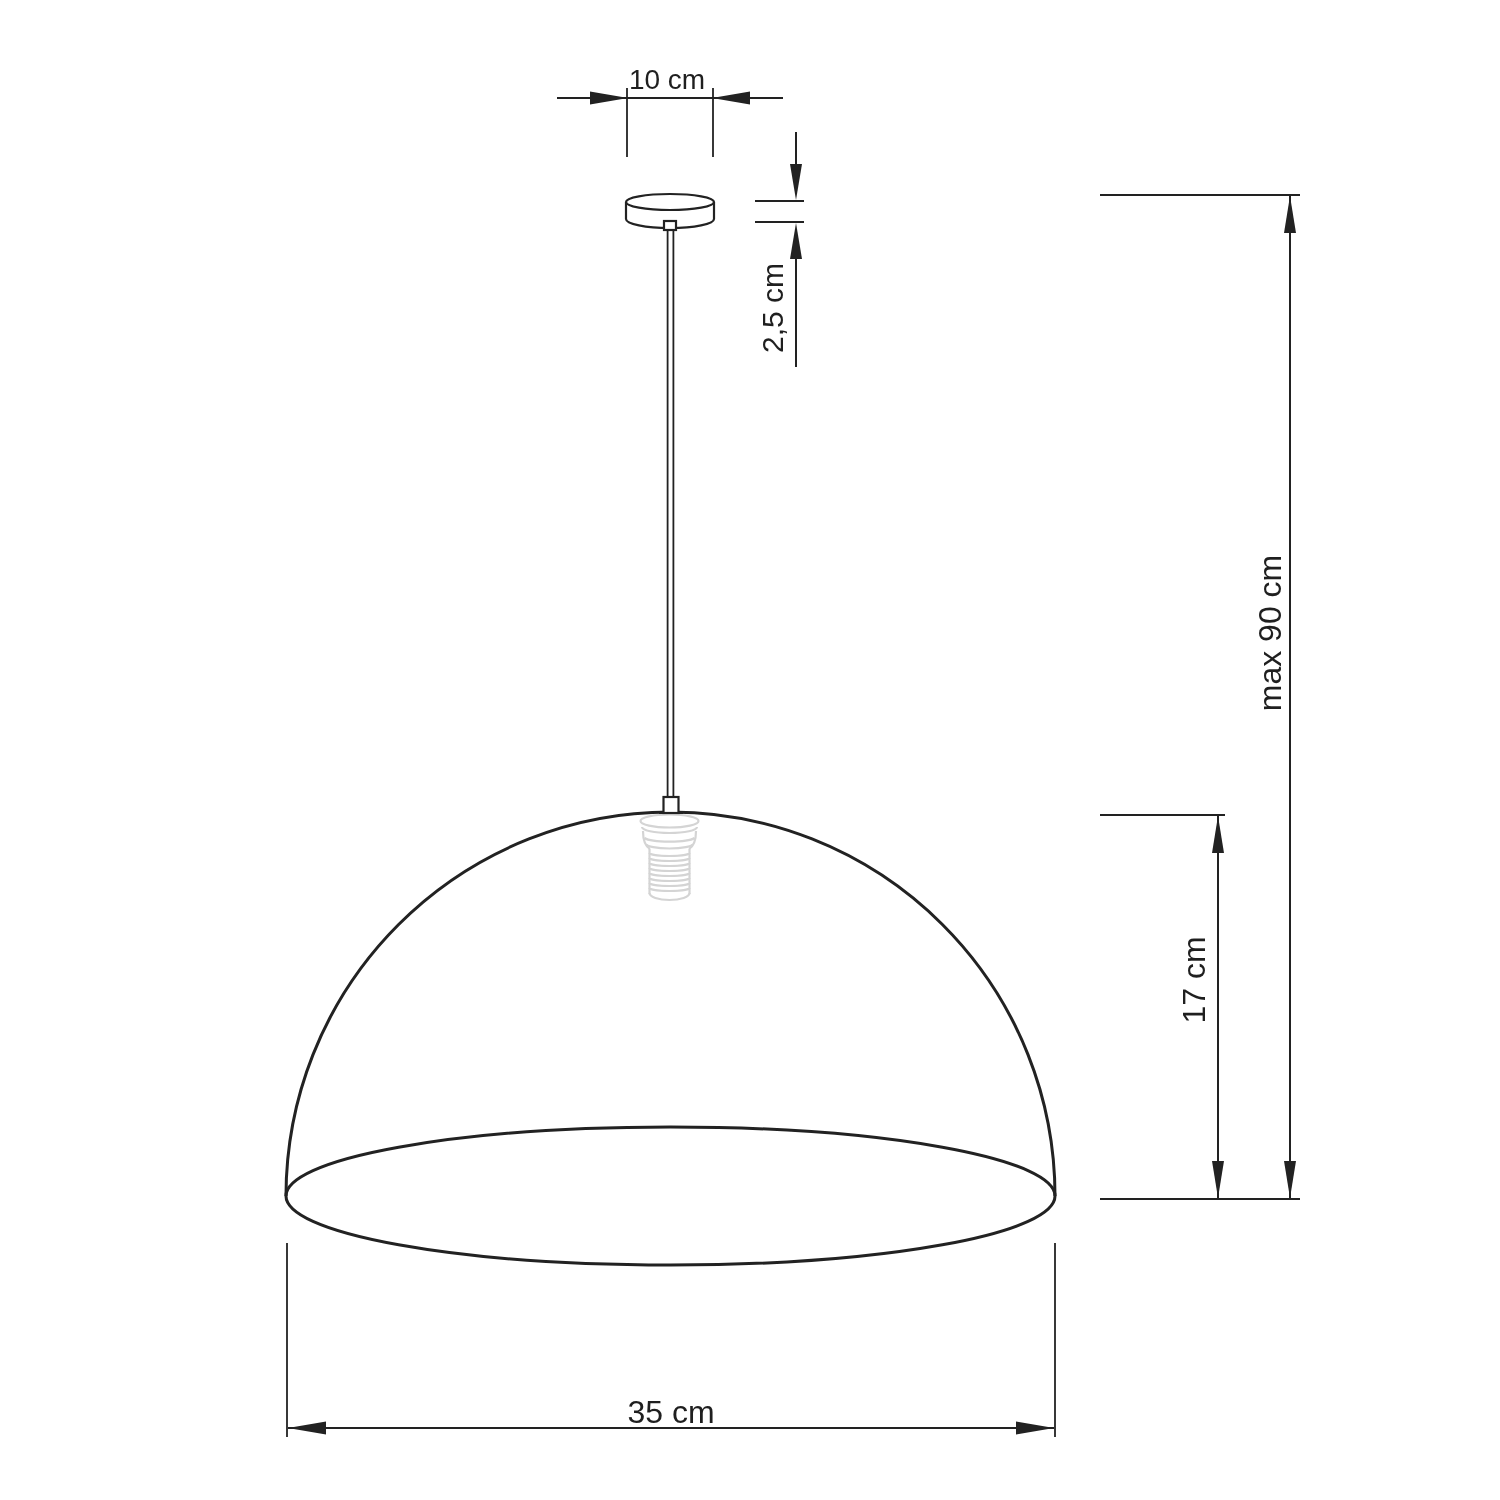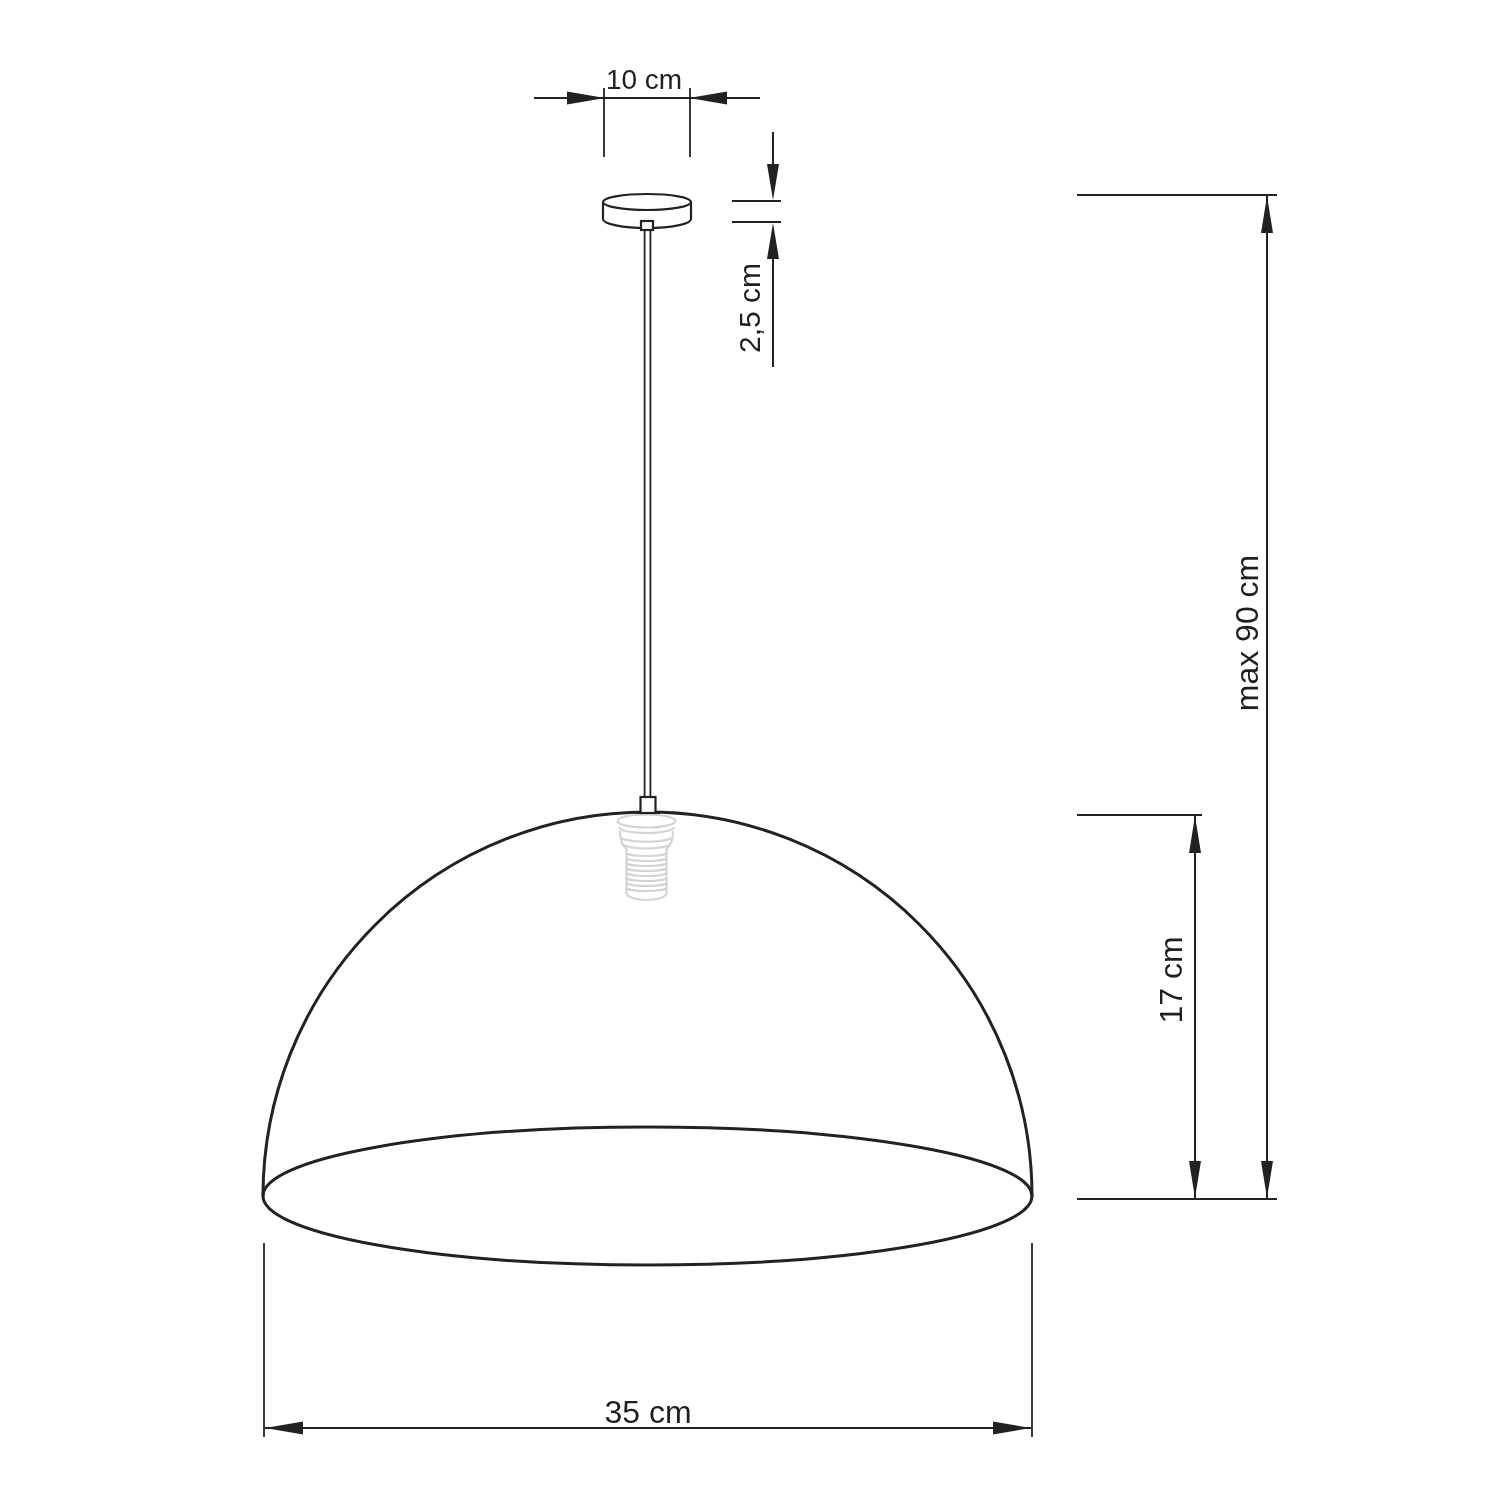--- a/index.html
+++ b/index.html
@@ -5,20 +5,21 @@
   html, body {
     margin: 0;
     padding: 0;
     background: #ffffff;
   }
   .canvas-wrap {
     width: 1340px;
     height: 1500px;
     position: relative;
     background: #ffffff;
+    padding-left: 23px;
   }
   svg text {
     font-family: "Liberation Sans", "DejaVu Sans", sans-serif;
     fill: #1f1f1f;
   }
 </style>
 </head>
 <body>
 
 <div class="canvas-wrap">

